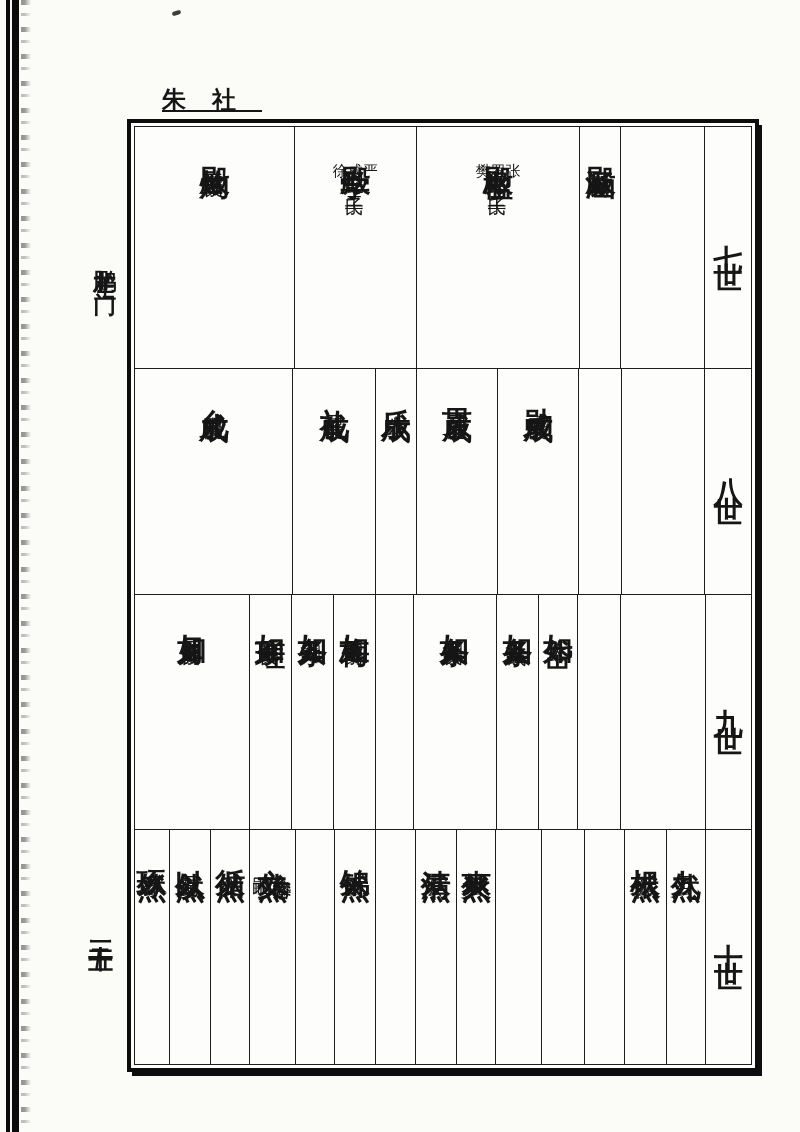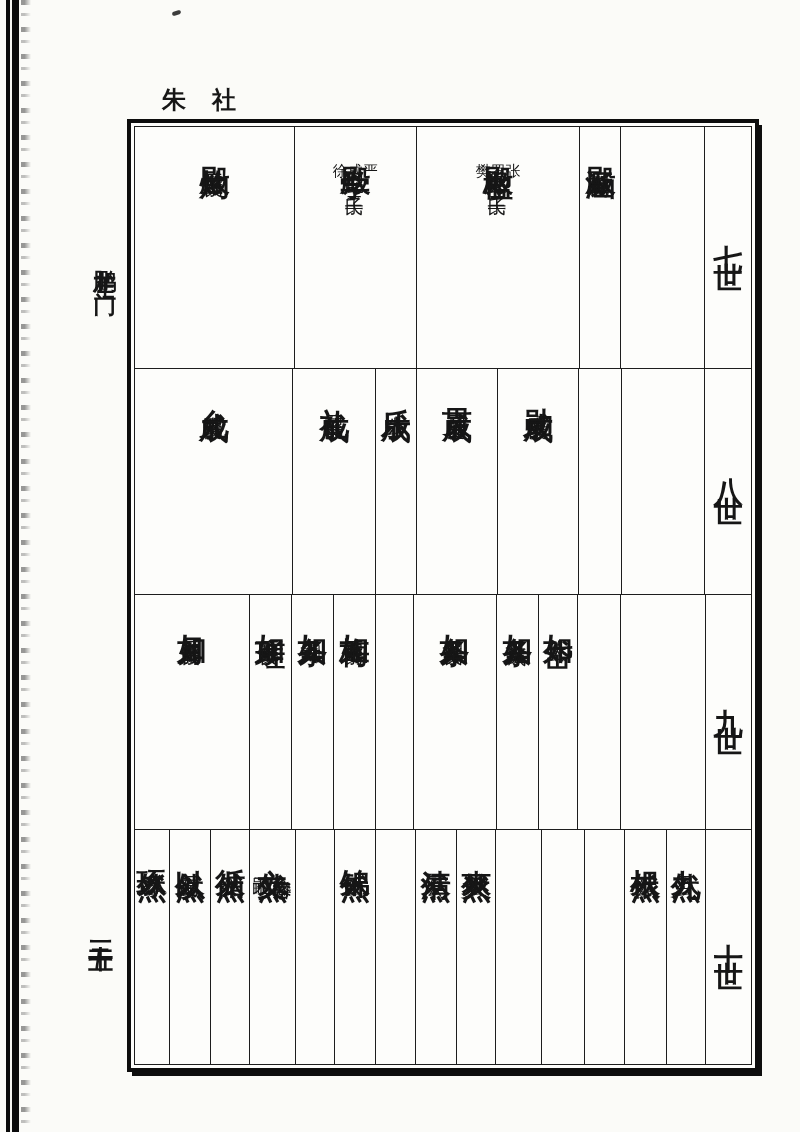--- a/index.html
+++ b/index.html
@@ -30,20 +30,21 @@
     -webkit-mask-image:linear-gradient(to right,#000 35%,transparent);
             mask-image:linear-gradient(to right,#000 35%,transparent);
   }
   .speck{position:absolute;background:#3c3c3c;border-radius:50%;}
 
   
   .header-title{
     position:absolute;left:162px;top:84px;
     font-size:24px;font-weight:bold;letter-spacing:26px;
     white-space:nowrap;
+    text-decoration:underline;
   }
   .side-label{
     position:absolute;left:93px;top:252px;
     writing-mode:vertical-rl;text-orientation:upright;
     font-size:23px;font-weight:bold;letter-spacing:7px;line-height:1.1;
   }
   .page-number{
     position:absolute;left:87px;top:920px;
     writing-mode:vertical-rl;text-orientation:upright;
     font-size:25px;font-weight:bold;letter-spacing:5px;line-height:1.05;

